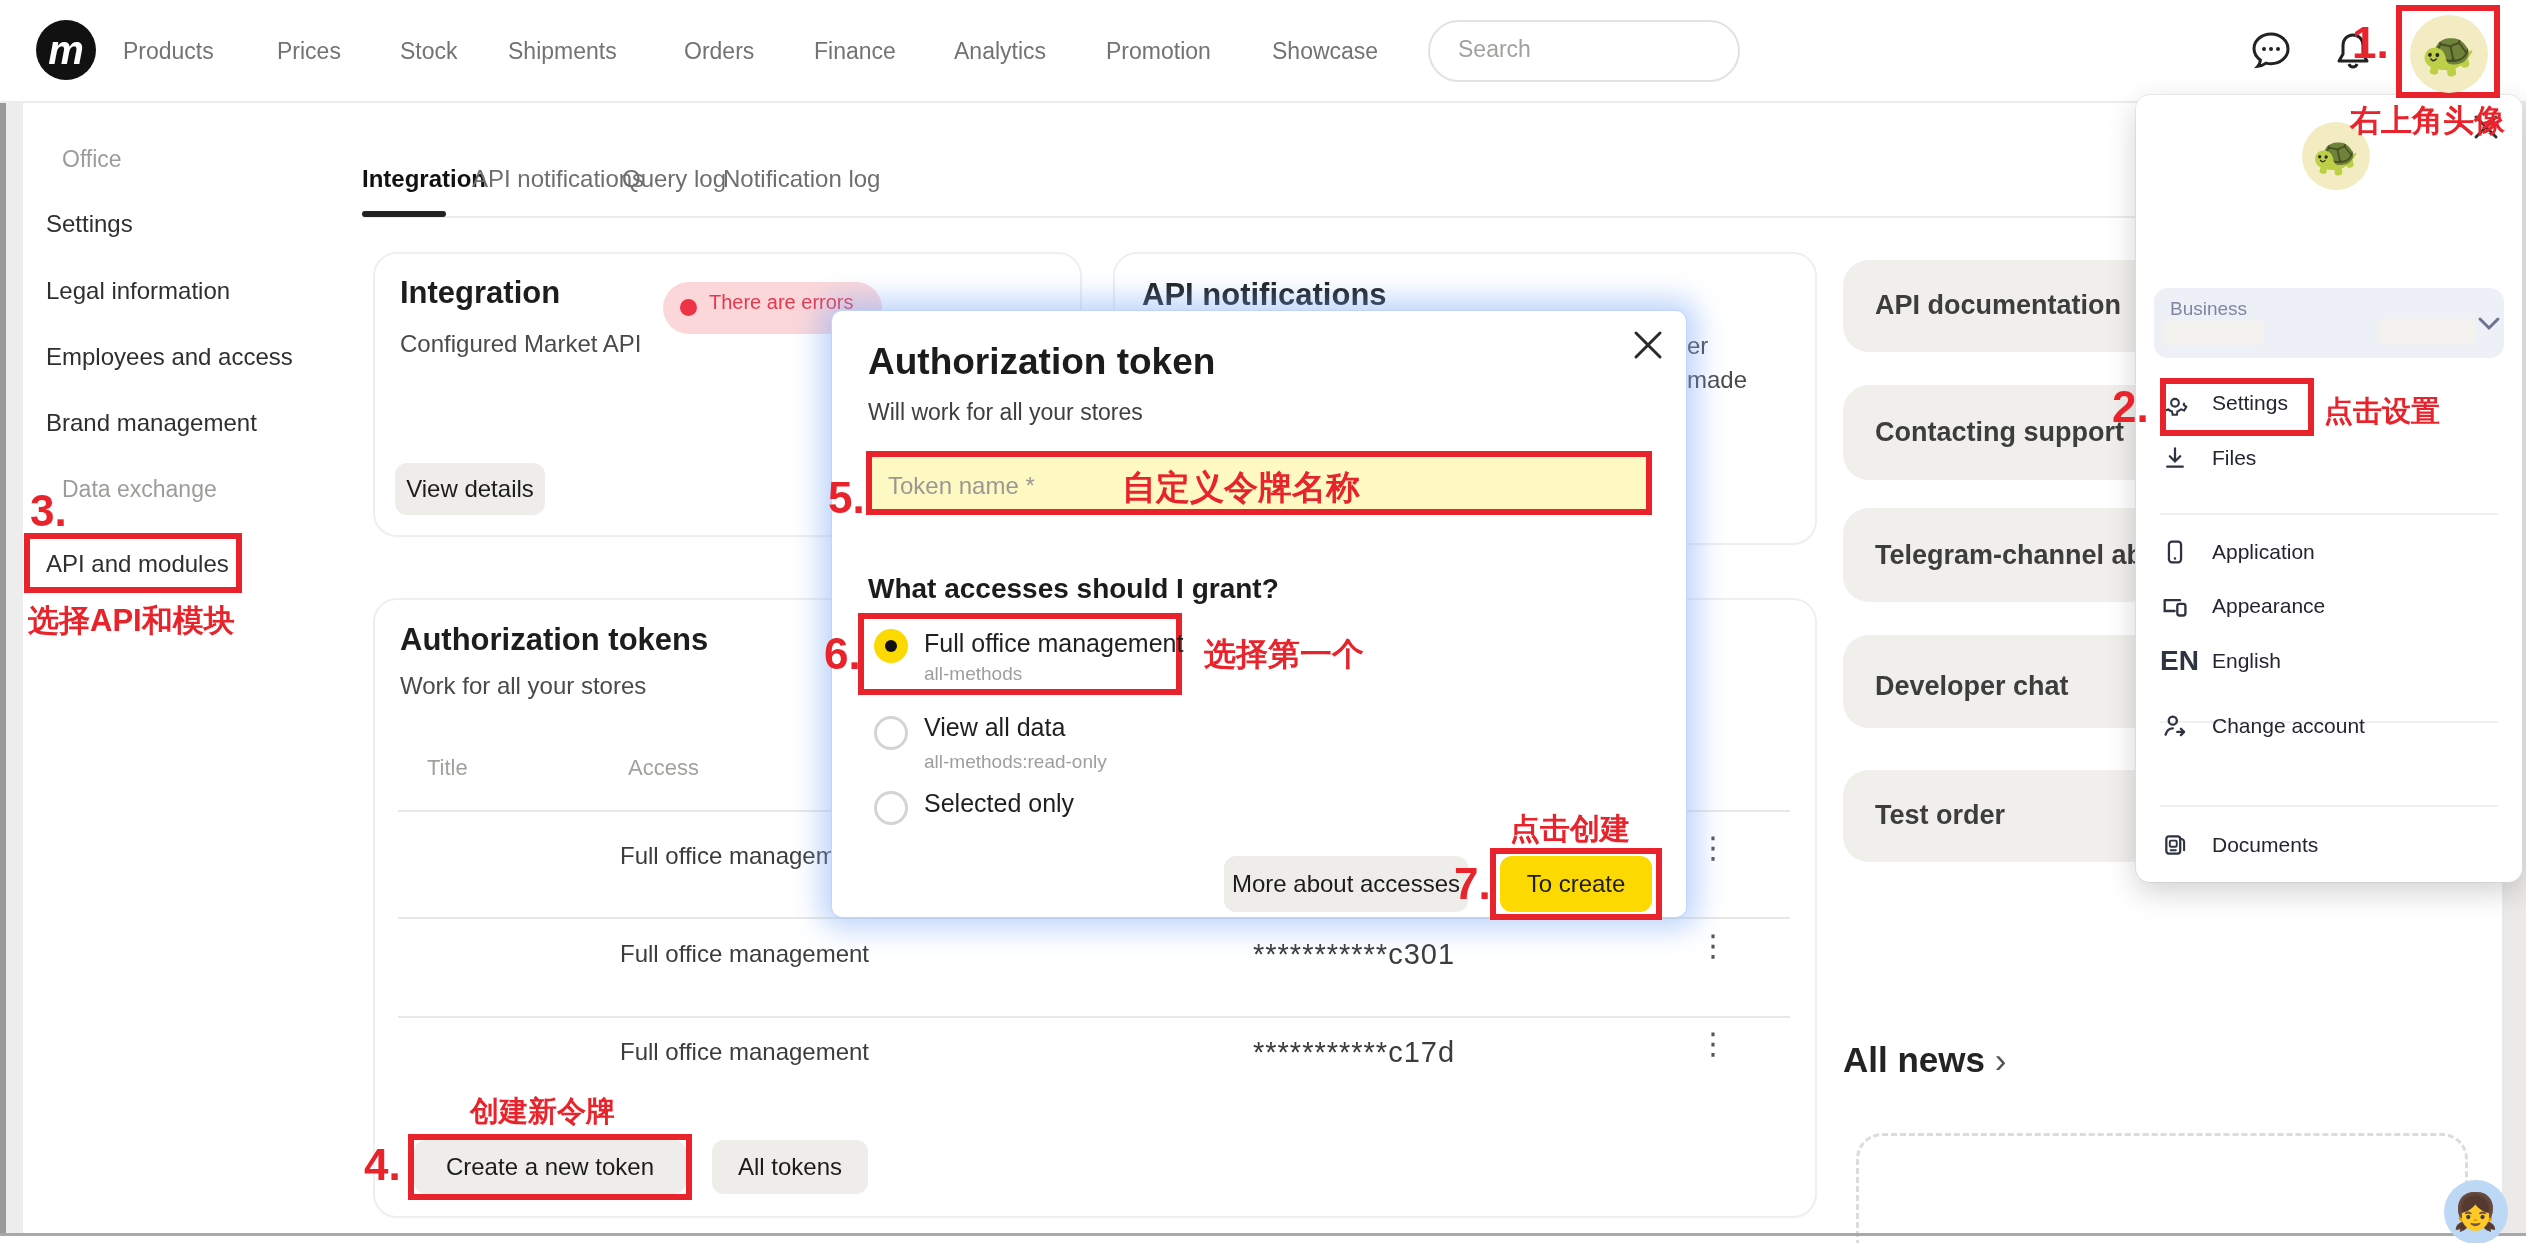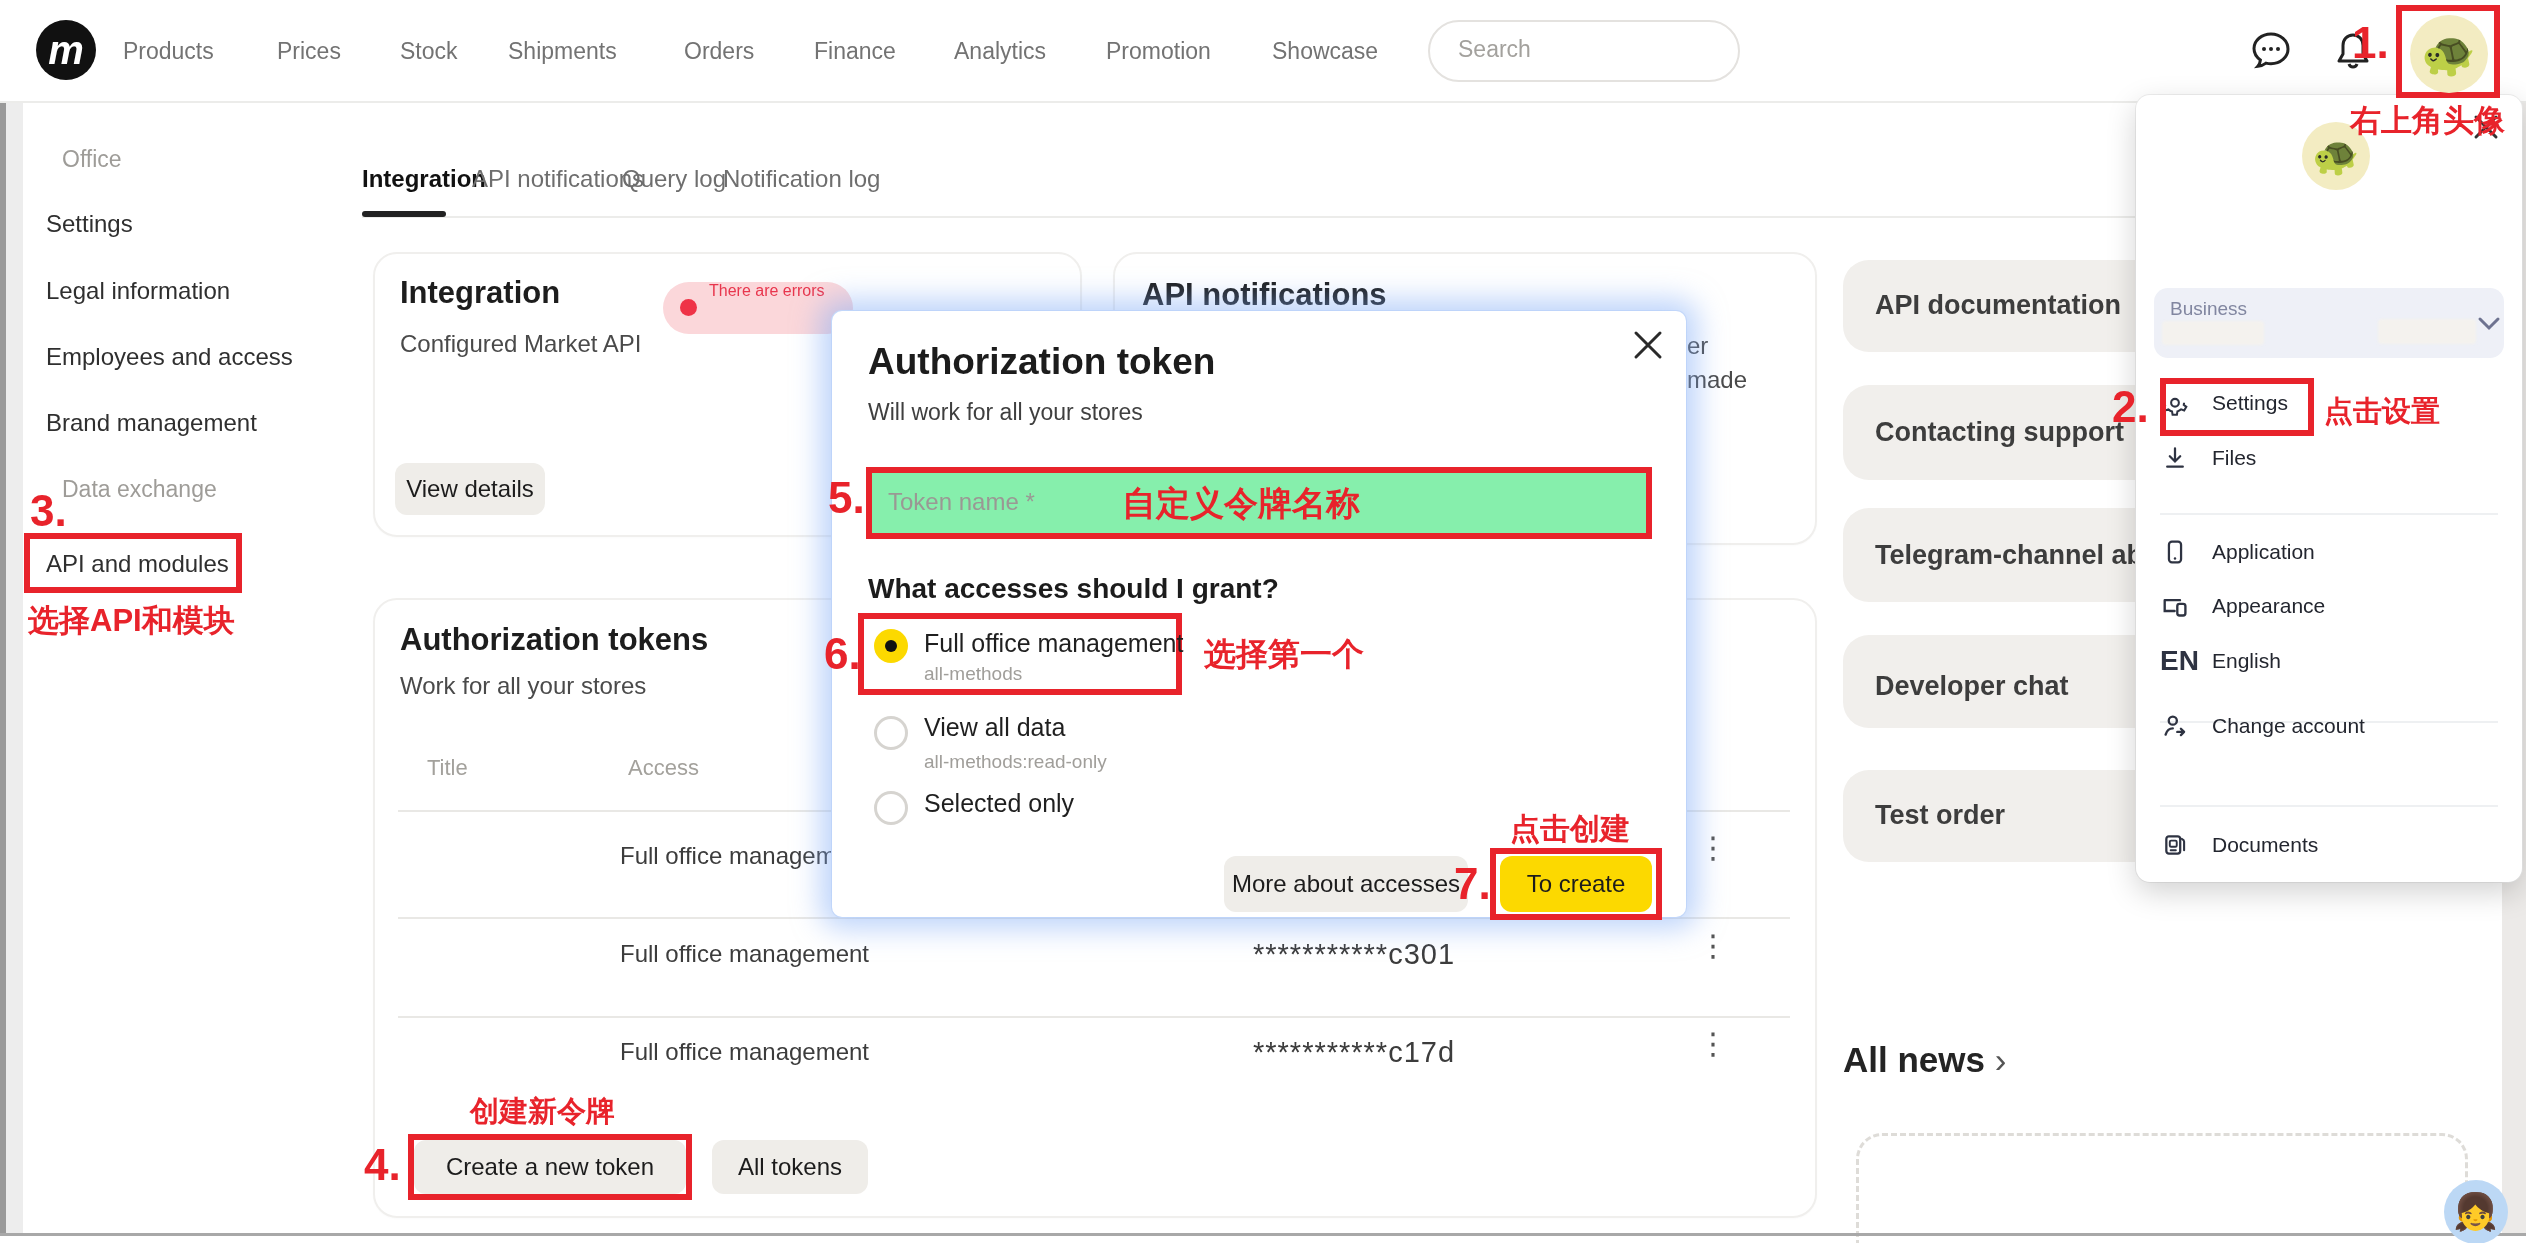--- a/index.html
+++ b/index.html
@@ -46,21 +46,21 @@
   .tabsline{position:absolute;left:362px;top:216px;width:2138px;height:2px;background:#ececea;}
   .tab{position:absolute;top:165px;font-size:24px;color:#6e6e6e;white-space:nowrap;cursor:pointer;}
   .tab.active{color:#111;font-weight:bold;}
   .tab-underline{position:absolute;left:362px;top:211px;width:84px;height:6px;background:#222;border-radius:3px;}
 
   
   .card{position:absolute;background:#fff;border:2px solid #f0efed;border-radius:24px;box-shadow:0 1px 2px rgba(0,0,0,0.02);}
   .card-title{position:absolute;font-size:31px;font-weight:bold;color:#1d1d1d;white-space:nowrap;}
   .card-sub{position:absolute;font-size:24px;color:#4a4a4a;white-space:nowrap;}
   .badge{position:absolute;left:663px;top:282px;height:52px;padding:0 28px 12px 46px;background:#fbd7da;border-radius:26px;
-         display:flex;align-items:flex-start;font-size:16px;color:#e8364d;z-index:8;}
+         display:flex;align-items:center;font-size:20px;color:#e8364d;z-index:8;}
   .badge .dot{position:absolute;left:17px;top:17px;width:17px;height:17px;border-radius:50%;background:#ef3347;}
   .gbtn{background:var(--graybtn);border:none;border-radius:12px;font-size:24px;color:#1c1c1c;cursor:pointer;
         display:flex;align-items:center;justify-content:center;white-space:nowrap;font-family:"Liberation Sans",sans-serif;}
 
   
   .th{position:absolute;font-size:22px;color:#a3a19c;white-space:nowrap;}
   .trow-text{position:absolute;font-size:24px;color:#3c3c3c;white-space:nowrap;}
   .token-val{position:absolute;font-size:29px;color:#3c3c3c;white-space:nowrap;letter-spacing:1px;}
   .divider{position:absolute;height:2px;background:var(--line);}
   .kebab{position:absolute;font-size:30px;color:#555;cursor:pointer;line-height:20px;}
@@ -70,21 +70,21 @@
   .rcard span{position:absolute;left:32px;font-size:27px;font-weight:bold;color:#3d3d3d;white-space:nowrap;}
   .allnews{position:absolute;left:1843px;top:1040px;font-size:35px;font-weight:bold;color:#242424;cursor:pointer;}
   .dashed-card{position:absolute;left:1856px;top:1133px;width:612px;height:160px;background:#fff;border:3px dashed #deDCd8;border-radius:26px;}
 
   
   .modal{position:absolute;left:832px;top:311px;width:854px;height:606px;background:#fff;border-radius:10px;z-index:50;
          box-shadow:0 0 28px 12px rgba(128,172,248,0.5), 0 0 0 1px #e8f0fc;}
   .modal-title{position:absolute;left:36px;top:30px;font-size:37px;font-weight:bold;color:#1c1c1c;}
   .modal-sub{position:absolute;left:36px;top:88px;font-size:23px;color:#3f3f3f;}
   .close-x{position:absolute;left:796px;top:14px;width:40px;height:40px;cursor:pointer;color:#2a2a2a;}
-  .token-input-wrap{position:absolute;left:34px;top:156px;width:786px;height:72px;border:6px solid var(--red);background:#86efac;}
+  .token-input-wrap{position:absolute;left:34px;top:140px;width:786px;height:64px;border:6px solid var(--red);background:#fef9c3;}
   .token-input-wrap input{position:absolute;left:16px;top:2px;width:420px;height:54px;background:transparent;border:none;outline:none;
         font-size:24px;color:#555;font-family:"Liberation Sans",sans-serif;}
   .token-input-wrap input::placeholder{color:#9a9894;}
   .q-title{position:absolute;left:36px;top:262px;font-size:28px;font-weight:bold;color:#1c1c1c;}
   .opt-label{position:absolute;font-size:25px;color:#1f1f1f;white-space:nowrap;}
   .opt-sub{position:absolute;font-size:19px;color:#a09e9a;white-space:nowrap;}
   .radio{position:absolute;width:34px;height:34px;border-radius:50%;}
   .radio.off{border:3px solid #d6d4d0;background:#fff;}
   .radio.on{background:var(--yellow);}
   .radio.on::after{content:"";position:absolute;left:11px;top:11px;width:12px;height:12px;border-radius:50%;background:#111;}

